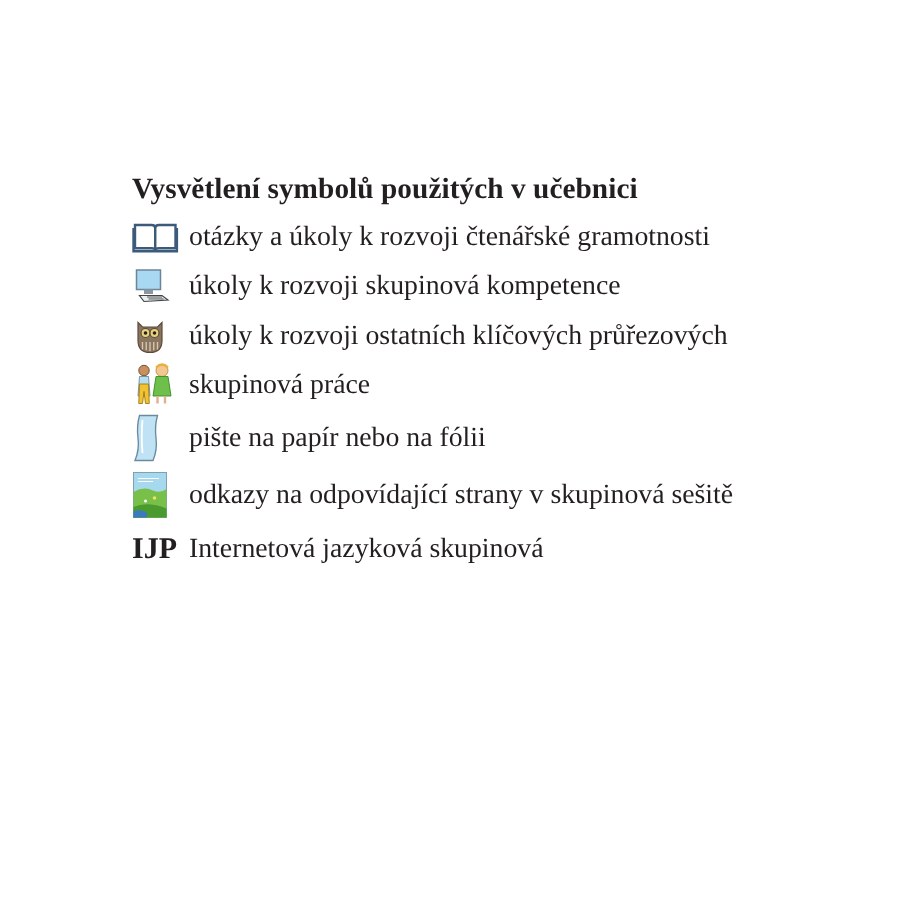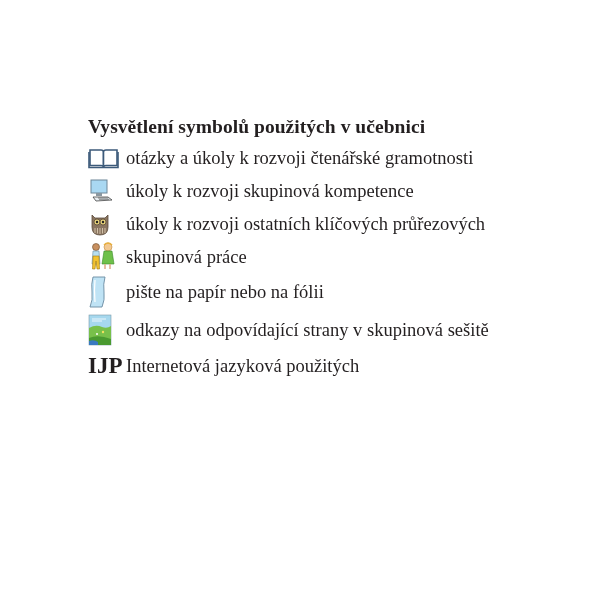--- a/index.html
+++ b/index.html
@@ -42,21 +42,21 @@
       flex: 0 0 32px;
       height: 100%;
       display: flex;
       align-items: center;
       justify-content: flex-start;
     }
     .icon svg { display: block; }
     .label { padding-left: 6px; }
     .ijp {
       font-weight: bold;
-      font-size: 23px;
+      font-size: 20px;
       width: 38px;
       flex: 0 0 38px;
     }
     .row.ijp-row .label { padding-left: 0; }
   </style>
 </head>
 <body>
 
 <div class="legend">
   <div class="title">Vysvětlení symbolů použitých v učebnici</div>
@@ -136,15 +136,15 @@
         <circle cx="15" cy="18" r="1.2" fill="#f2e060"></circle>
         <circle cx="9" cy="20" r="1" fill="#ffffff"></circle>
         <path d="M4 5 H18 M4 7 H14" stroke="#ffffff" stroke-width="0.8"></path>
       </svg>
     </span>
     <span class="label">odkazy na odpovídající strany v skupinová sešitě</span>
   </div>
 
   <div class="row ijp-row" style="height:32px">
     <span class="ijp">IJP</span>
-    <span class="label">Internetová jazyková použitých</span>
+    <span class="label">Internetová jazyková skupinová</span>
   </div>
 </div>
 
 </body></html>

